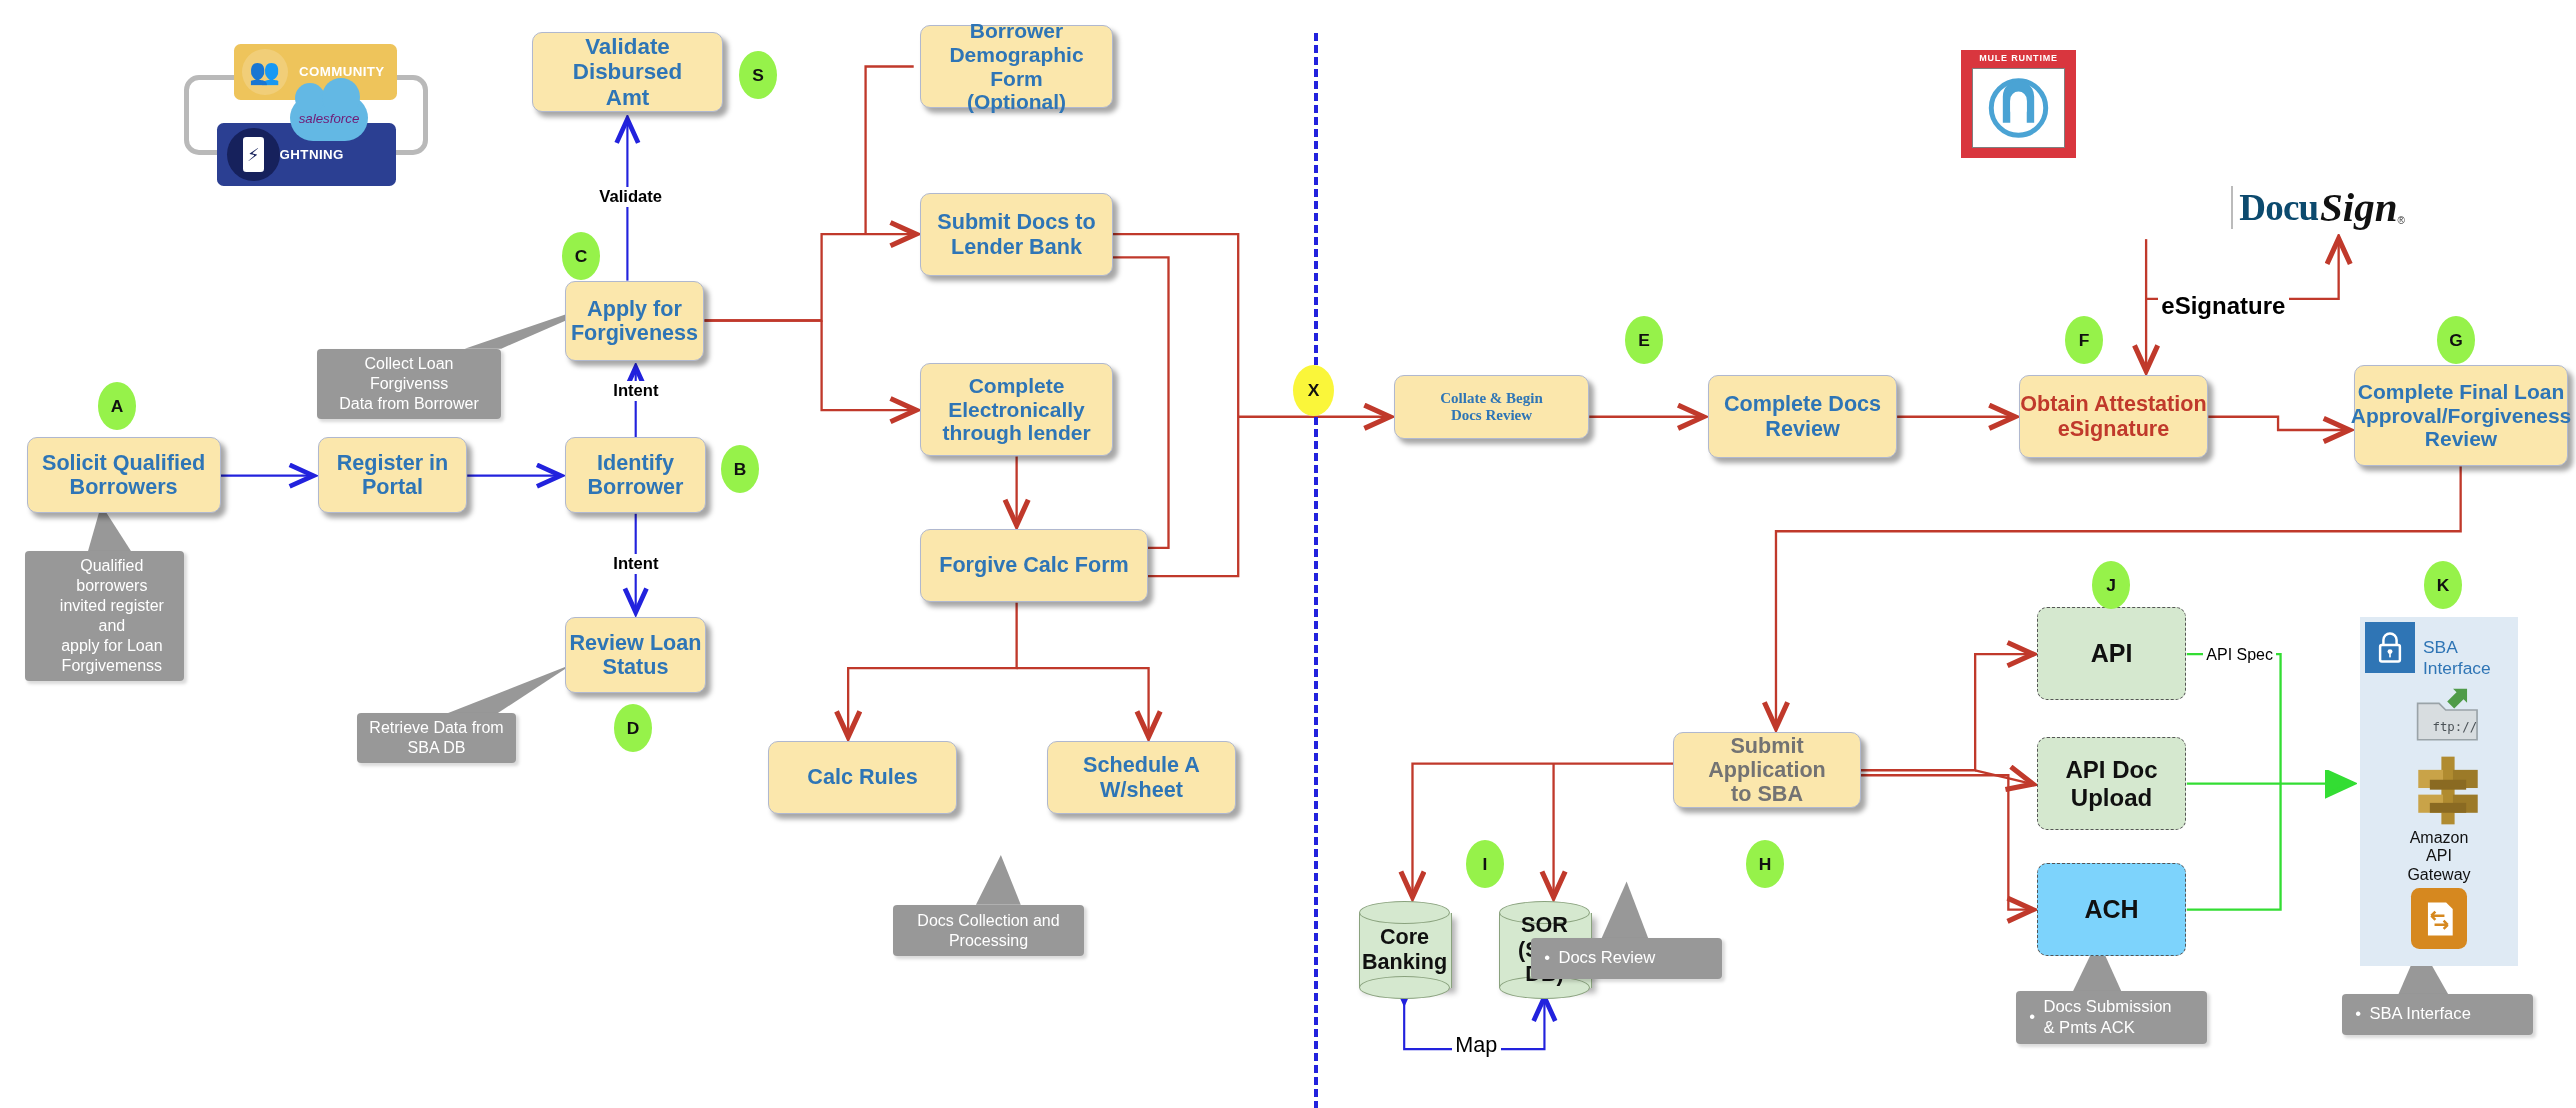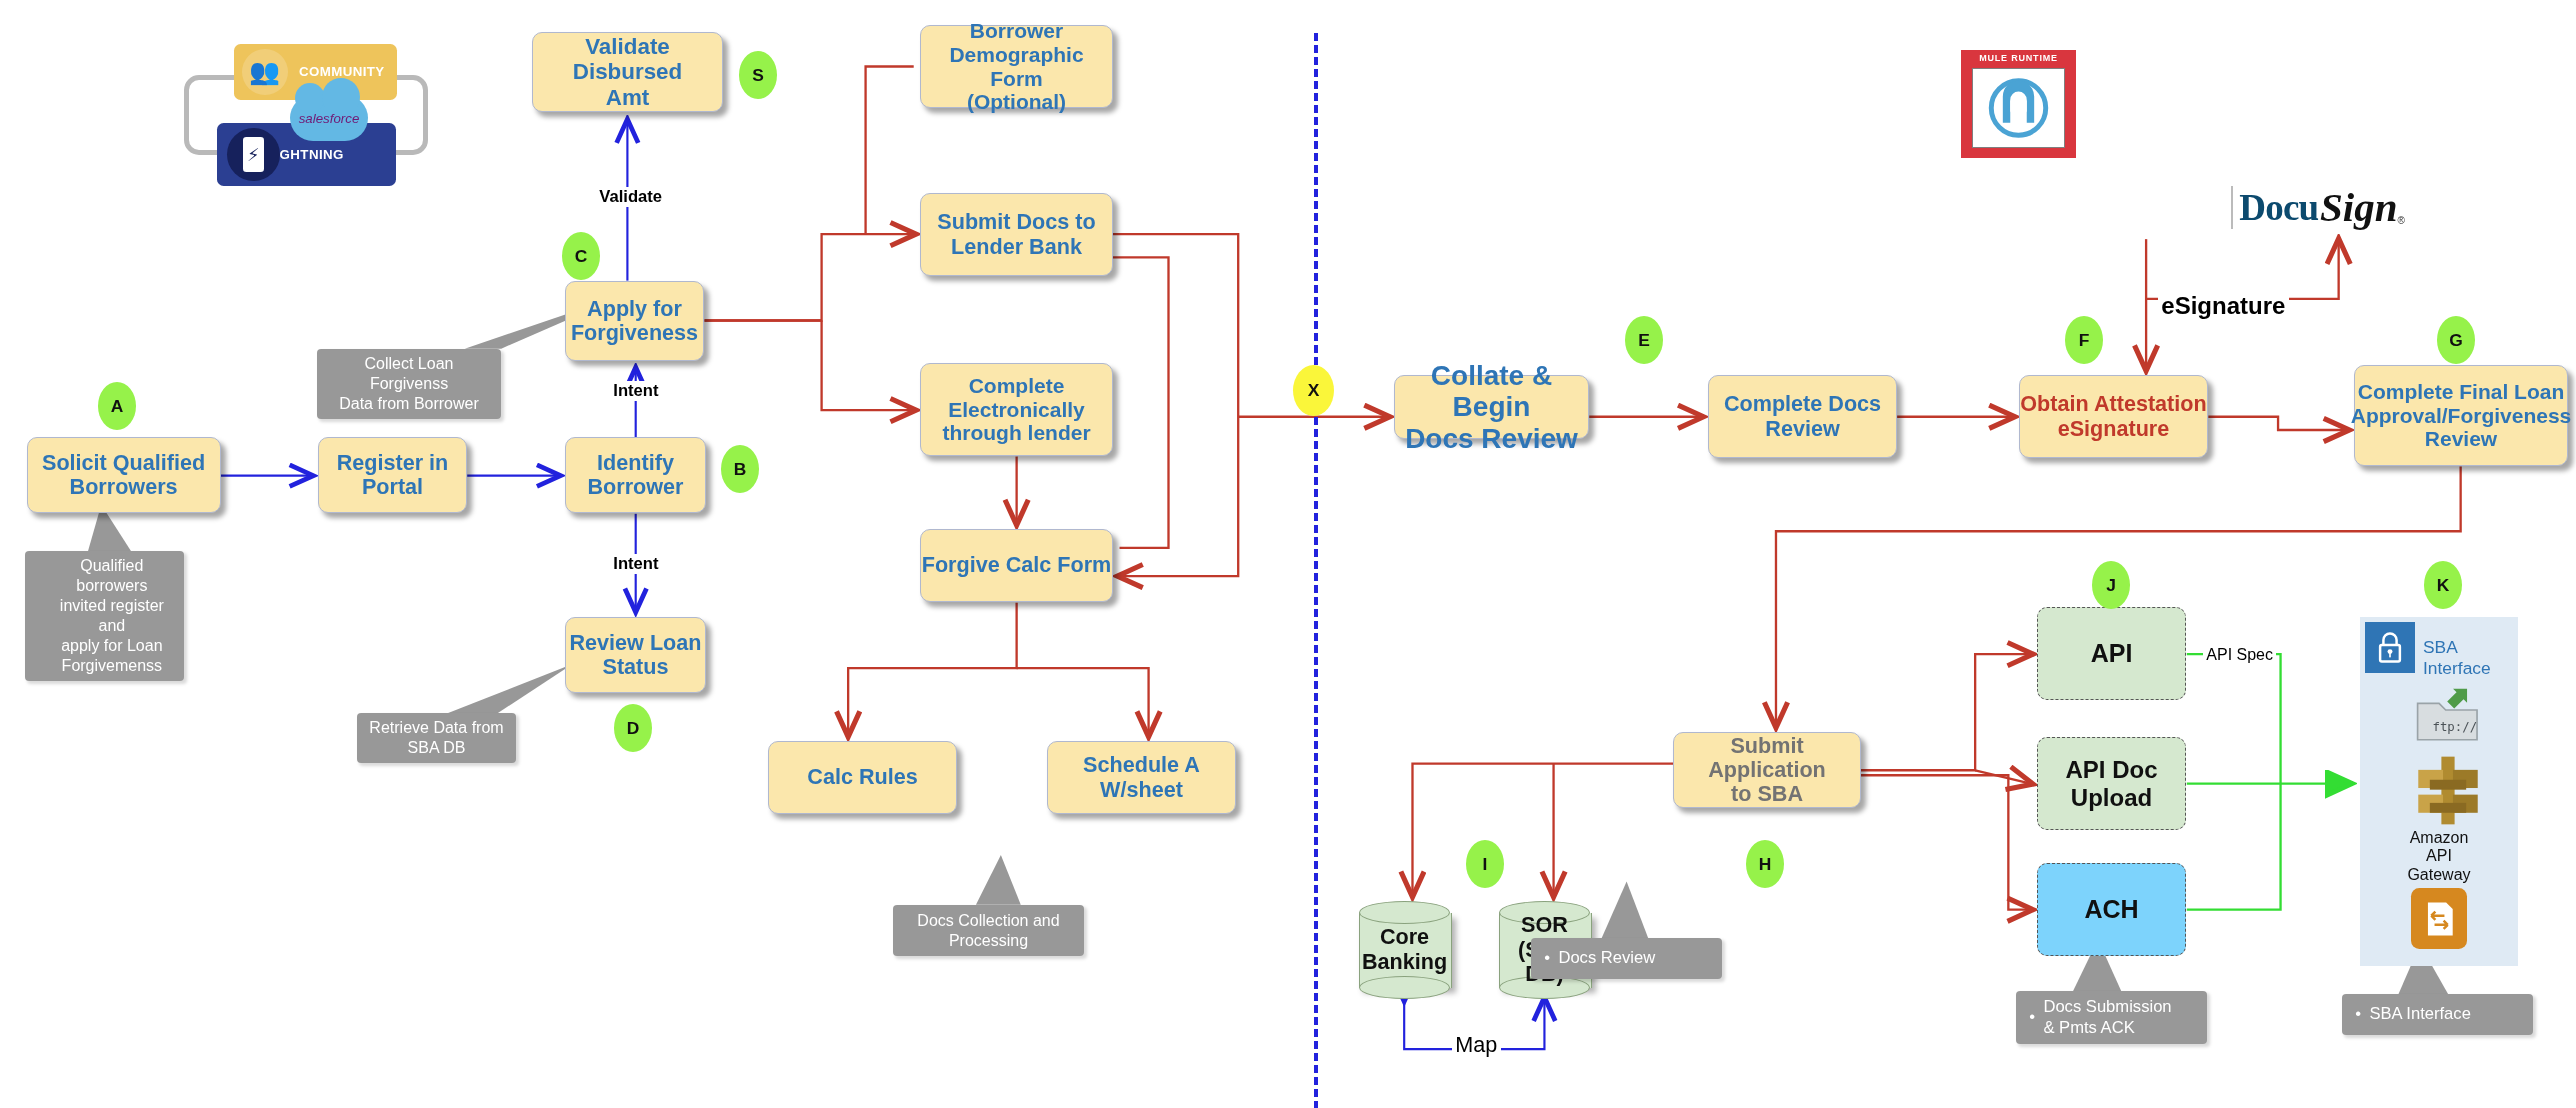--- a/index.html
+++ b/index.html
@@ -257,27 +257,27 @@
 Forgiveness</div>
       <div class="node" style="left: 920px; top: 363px; width: 193px; height: 93px; font-size: 21px; white-space: pre-line;">Complete
 Electronically
 through lender</div>
       <div class="node" style="left: 26.6px; top: 437px; width: 194px; height: 76px; font-size: 21.6px; white-space: pre-line;">Solicit Qualified
 Borrowers</div>
       <div class="node" style="left: 318px; top: 437px; width: 149px; height: 76px; font-size: 21.6px; white-space: pre-line;">Register in
 Portal</div>
       <div class="node" style="left: 565px; top: 437px; width: 141px; height: 76px; font-size: 21.6px; white-space: pre-line;">Identify
 Borrower</div>
-      <div class="node" style="left: 920px; top: 529px; width: 193px; height: 73px; font-size: 21.6px; white-space: pre-line;">Forgive Calc Form</div>
+      <div class="node" style="left: 920px; top: 529px; width: 228px; height: 73px; font-size: 21.6px; white-space: pre-line;">Forgive Calc Form</div>
       <div class="node" style="left: 565px; top: 617px; width: 141px; height: 76px; font-size: 21.6px; white-space: pre-line;">Review Loan
 Status</div>
       <div class="node" style="left: 768px; top: 741px; width: 189px; height: 73px; font-size: 21.6px; white-space: pre-line;">Calc Rules</div>
       <div class="node" style="left: 1047px; top: 741px; width: 189px; height: 73px; font-size: 21.6px; white-space: pre-line;">Schedule A
 W/sheet</div>
-      <div class="node" style="left: 1394px; top: 375px; width: 195px; height: 64px; font-size: 28px; white-space: pre-line;">Collate &amp; Begin
+      <div class="node" style="left: 1394px; top: 375px; width: 195px; height: 64px; font-size: 15px; white-space: pre-line; font-family: Liberation Serif, serif;">Collate &amp; Begin
 Docs Review</div>
       <div class="node" style="left: 1708px; top: 375px; width: 189px; height: 83px; font-size: 21.6px; white-space: pre-line;">Complete Docs
 Review</div>
       <div class="node red" style="left: 2019px; top: 375px; width: 189px; height: 83px; font-size: 21.6px; white-space: pre-line;">Obtain Attestation
 eSignature</div>
       <div class="node" style="left: 2354px; top: 365px; width: 214px; height: 101px; font-size: 21px; white-space: pre-line;">Complete Final Loan
 Approval/Forgiveness
 Review</div>
       <div class="node blk" style="left: 1673px; top: 732px; width: 188px; height: 76px; font-size: 21.6px; white-space: pre-line;">Submit Application
 to SBA</div>

